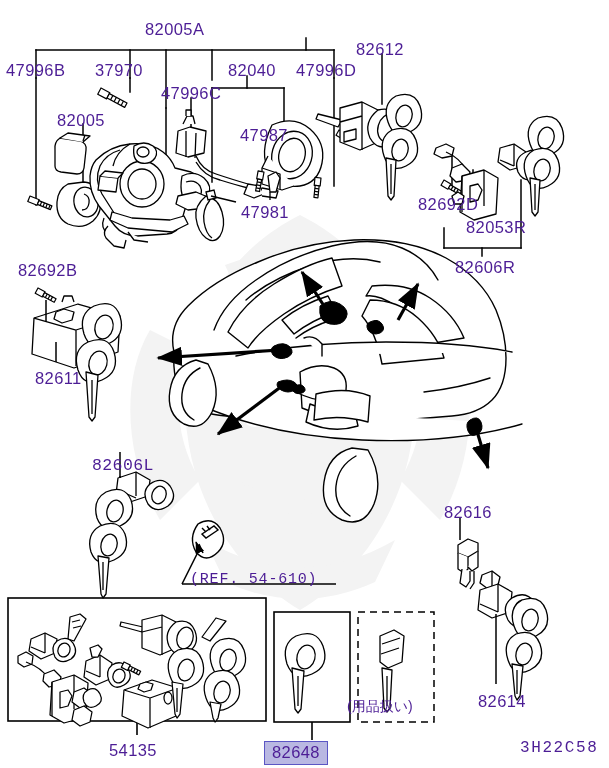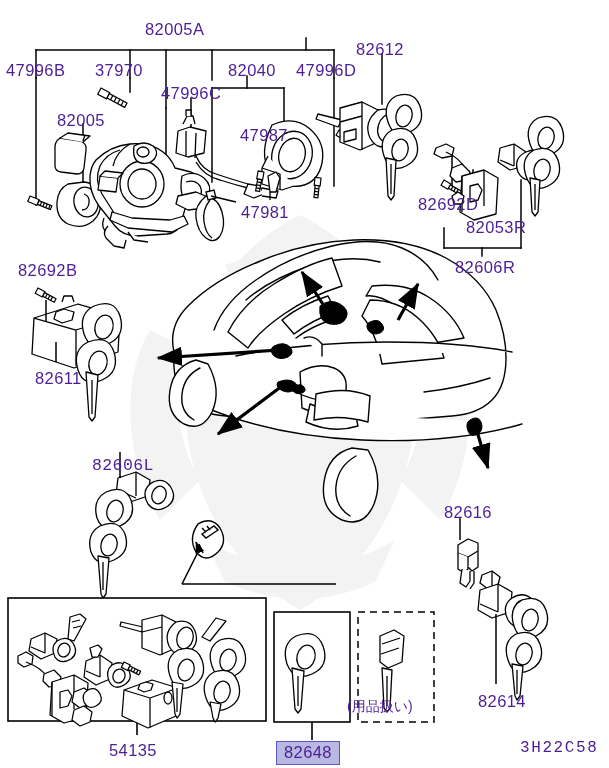--- a/index.html
+++ b/index.html
@@ -456,18 +456,19 @@
   <div class="lbl" style="left:418px;top:196px;">82692D</div>
   <div class="lbl" style="left:452px;top:219px;margin-left:14px;">82053R</div>
   <div class="lbl" style="left:455px;top:259px;text-align:center;">82606R</div>
   <div class="lbl" style="left:18px;top:262px;">82692B</div>
   <div class="lbl" style="left:24px;top:370px;margin-left:11px;">82611</div>
   <div class="lbl" style="left:92px;top:458px;font-family:Liberation Mono, monospace;">82606L</div>
   <div class="lbl" style="left:444px;top:504px;">82616</div>
   <div class="lbl" style="left:109px;top:742px;">54135</div>
   <div class="lbl" style="left:478px;top:693px;">82614</div>
 
-  <div class="lbl hl" style="left:276px;top:741px;">82648</div>
-
+  <div class="lbl hl" style="left:264px;top:741px;">82648</div>
+
+  <div class="lbl ref" style="left:190px;top:572px;">(REF. 54-610)</div>
   <div class="lbl jp" style="left:347px;top:699px;">(用品扱い)</div>
   <div class="lbl mono" style="left:520px;top:740px;">3H22C58</div>
 
 </div>
 
 </body></html>

